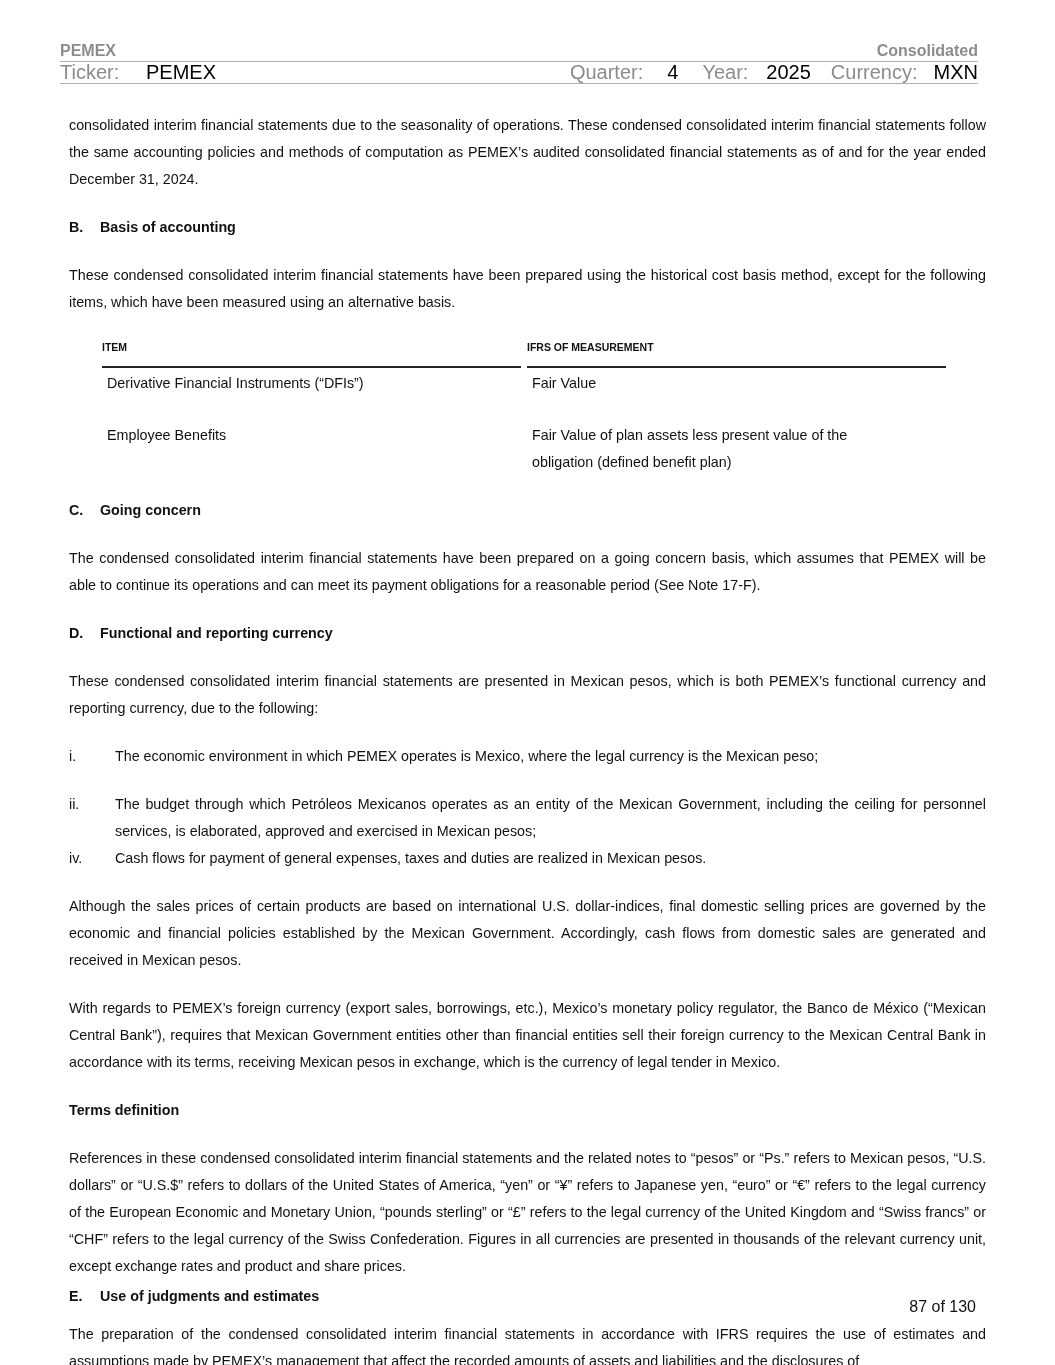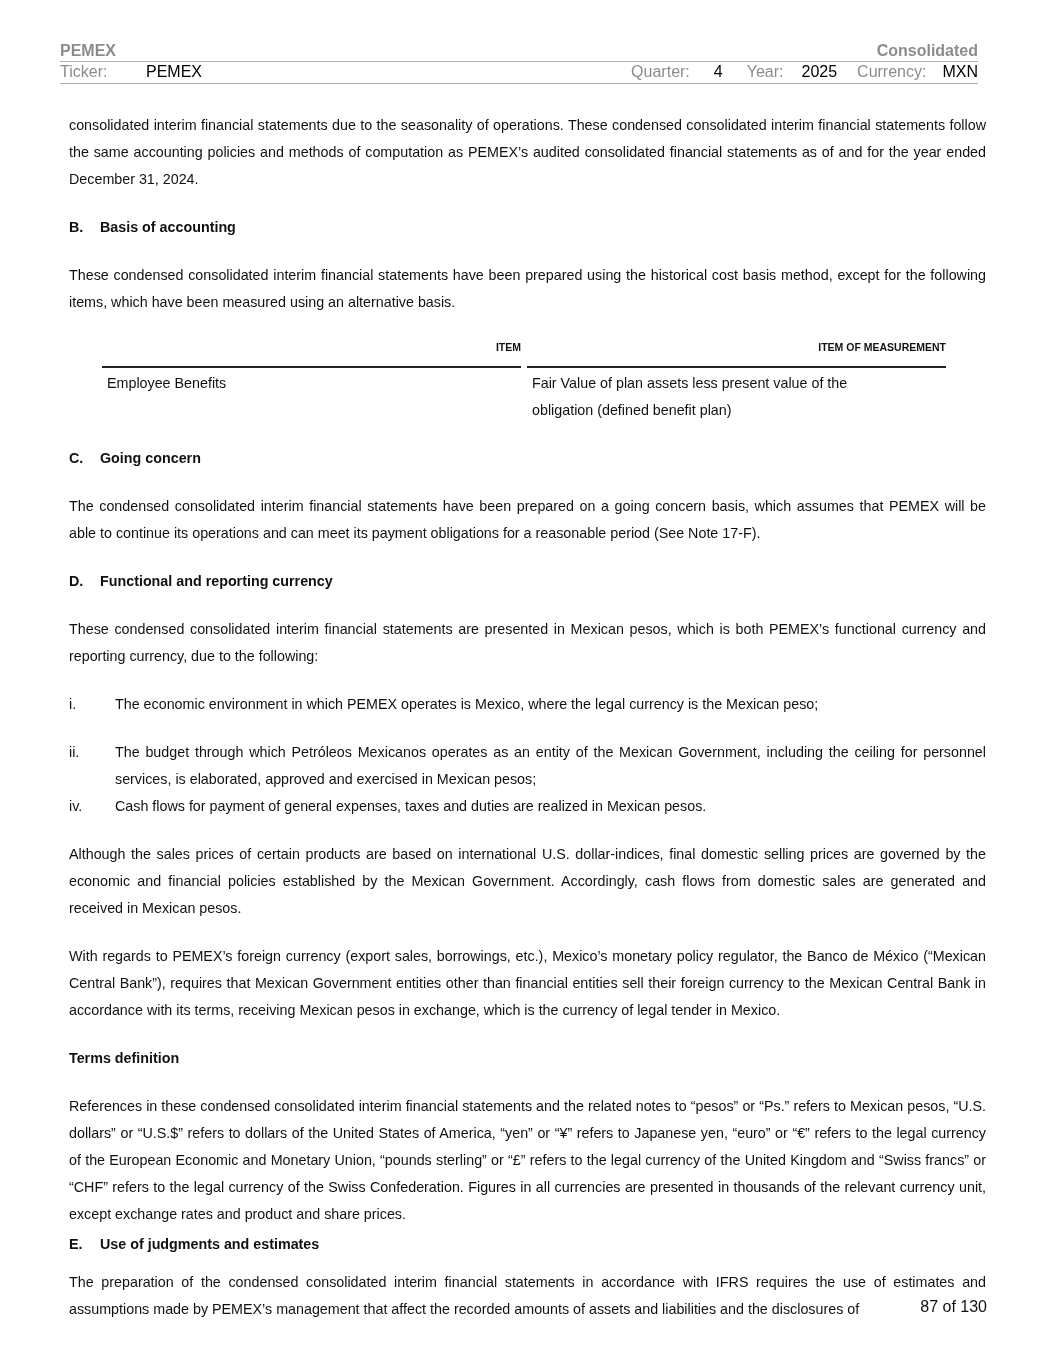--- a/index.html
+++ b/index.html
@@ -1,38 +1,38 @@
 <!DOCTYPE html>
 <html><head>
 <meta charset="utf-8">
 <style>
   html, body { margin: 0; padding: 0; background: #ffffff; }
   body { width: 1055px; height: 1365px; position: relative; overflow: hidden;
          font-family: "Liberation Sans", sans-serif; color: #000; }
   .hdr { position: absolute; left: 60px; width: 918px; }
   .hdr-top { top: 36px; height: 24px; display: flex; justify-content: space-between; align-items: flex-end;
              font-weight: bold; color: #8c8c8c; font-size: 16px; border-bottom: 1px solid #b0b0b0; padding-bottom: 1px; }
-  .hdr-bot { top: 61px; height: 22px; display: flex; align-items: center; font-size: 16px;
+  .hdr-bot { top: 61px; height: 22px; display: flex; align-items: center; font-size: 20px;
              border-bottom: 1px solid #b0b0b0; }
   .hdr-bot .lbl { color: #8c8c8c; }
   .hdr-bot .val { color: #000; }
   .hdr-bot .spacer { flex: 1; }
   .content { position: absolute; left: 69px; width: 917px; top: 112px;
              font-family: "Liberation Sans", sans-serif; font-size: 14.3px; line-height: 27px; color: #111; }
   .para { text-align: justify; margin: 0; }
   .heading { font-weight: bold; margin: 0; }
   .heading .num { display: inline-block; width: 31px; }
   table.basis { border-collapse: separate; border-spacing: 6px 0; margin-left: 27px; width: 856px; }
-  table.basis th { font-size: 10.5px; font-weight: bold; text-align: right; padding: 4px 0 5px;
+  table.basis th { font-size: 10.5px; font-weight: bold; text-align: left; padding: 4px 0 5px;
                    border-bottom: 2px solid #222; }
   table.basis td { vertical-align: top; padding: 2px 5px 0; }
   .list-item { display: flex; }
   .list-item .ln { width: 46px; flex: none; }
   .list-item .lt { flex: 1; text-align: justify; }
-  .footer { position: absolute; right: 68px; top: 1298px; font-size: 16px; color: #111; }
+  .footer { position: absolute; right: 79px; top: 1298px; font-size: 16px; color: #111; }
 </style>
 </head>
 <body>
 
 <div class="hdr hdr-top">
   <span>PEMEX</span>
   <span>Consolidated</span>
 </div>
 <div class="hdr hdr-bot">
   <span class="lbl" style="width:86px">Ticker:</span>
@@ -51,24 +51,28 @@
 
   <p class="heading" style="margin-top:21px">
     <span class="num">B.</span><span>Basis of accounting</span>
   </p>
   <p class="para" style="margin-top:21px">These condensed consolidated interim financial statements have been prepared using the historical cost basis method, except for the following items, which have been measured using an alternative basis.</p>
 
   <table class="basis" style="margin-top:14px">
     <thead>
       <tr>
         <th style="width:50%">ITEM</th>
-        <th style="width:50%">ITEM OF MEASUREMENT</th>
+        <th style="width:50%">IFRS OF MEASUREMENT</th>
       </tr>
     </thead>
     <tbody>
+      <tr style="height:52px">
+        <td>Derivative Financial Instruments (“DFIs”)</td>
+        <td>Fair Value</td>
+      </tr>
       <tr>
         <td>Employee Benefits</td>
         <td style="padding-right:60px">Fair Value of plan assets less present value of the obligation (defined benefit plan)</td>
       </tr>
     </tbody>
   </table>
 
   <p class="heading" style="margin-top:21px">
     <span class="num">C.</span><span>Going concern</span>
   </p>

